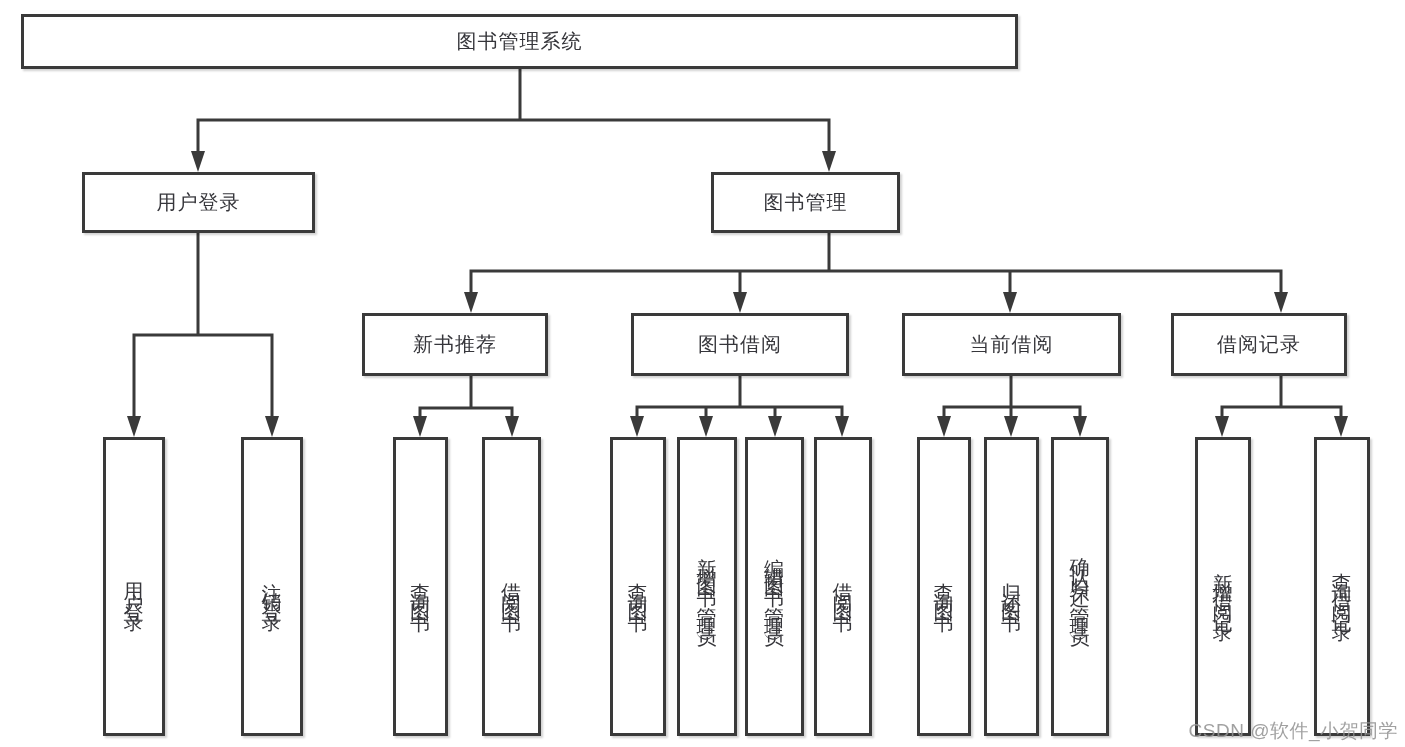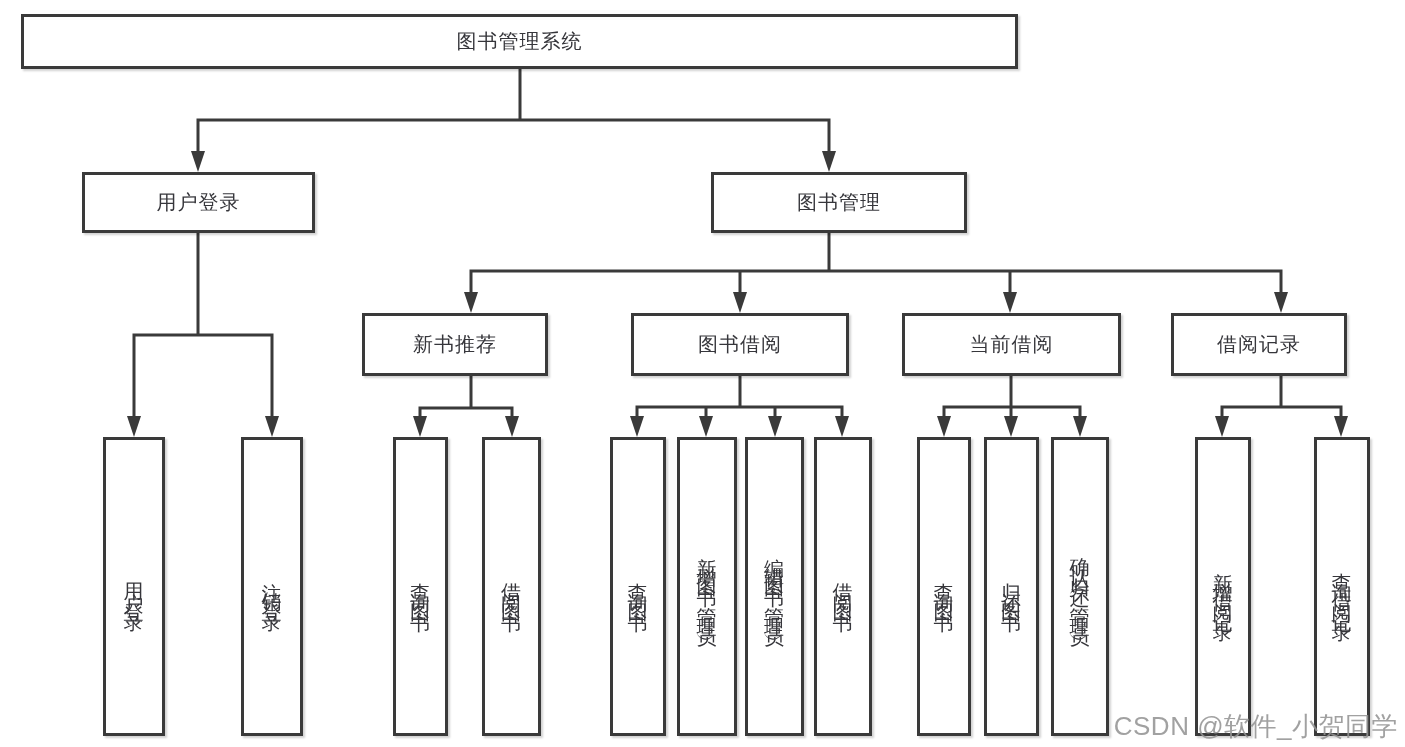--- a/index.html
+++ b/index.html
@@ -39,21 +39,21 @@
     text-orientation: mixed;
     font-size: 20px;
     line-height: 1;
     letter-spacing: 10px;
     color: #36363b;
   }
   #watermark {
     position: absolute;
     right: 7px;
     bottom: 3px;
-    font-size: 26px;
+    font-size: 19px;
     color: rgba(148,148,148,0.88);
     z-index: 3;
     letter-spacing: 0.5px;
     white-space: nowrap;
     text-align: center;
   }
 </style>
 </head>
 <body>
 
@@ -99,21 +99,21 @@
     </g>
   </svg>
 
   <div class="node" style="left:21px; top:14px; width:997px; height:55px;">
     <span class="hlabel">图书管理系统</span>
   </div>
 
   <div class="node" style="left:82px; top:172px; width:233px; height:61px;">
     <span class="hlabel">用户登录</span>
   </div>
-  <div class="node" style="left:711px; top:172px; width:256px; height:61px;">
+  <div class="node" style="left:711px; top:172px; width:189px; height:61px;">
     <span class="hlabel">图书管理</span>
   </div>
 
   <div class="node" style="left:362px; top:313px; width:186px; height:63px;">
     <span class="hlabel">新书推荐</span>
   </div>
   <div class="node" style="left:902px; top:313px; width:219px; height:63px;">
     <span class="hlabel">当前借阅</span>
   </div>
   <div class="node" style="left:631px; top:313px; width:218px; height:63px;">

